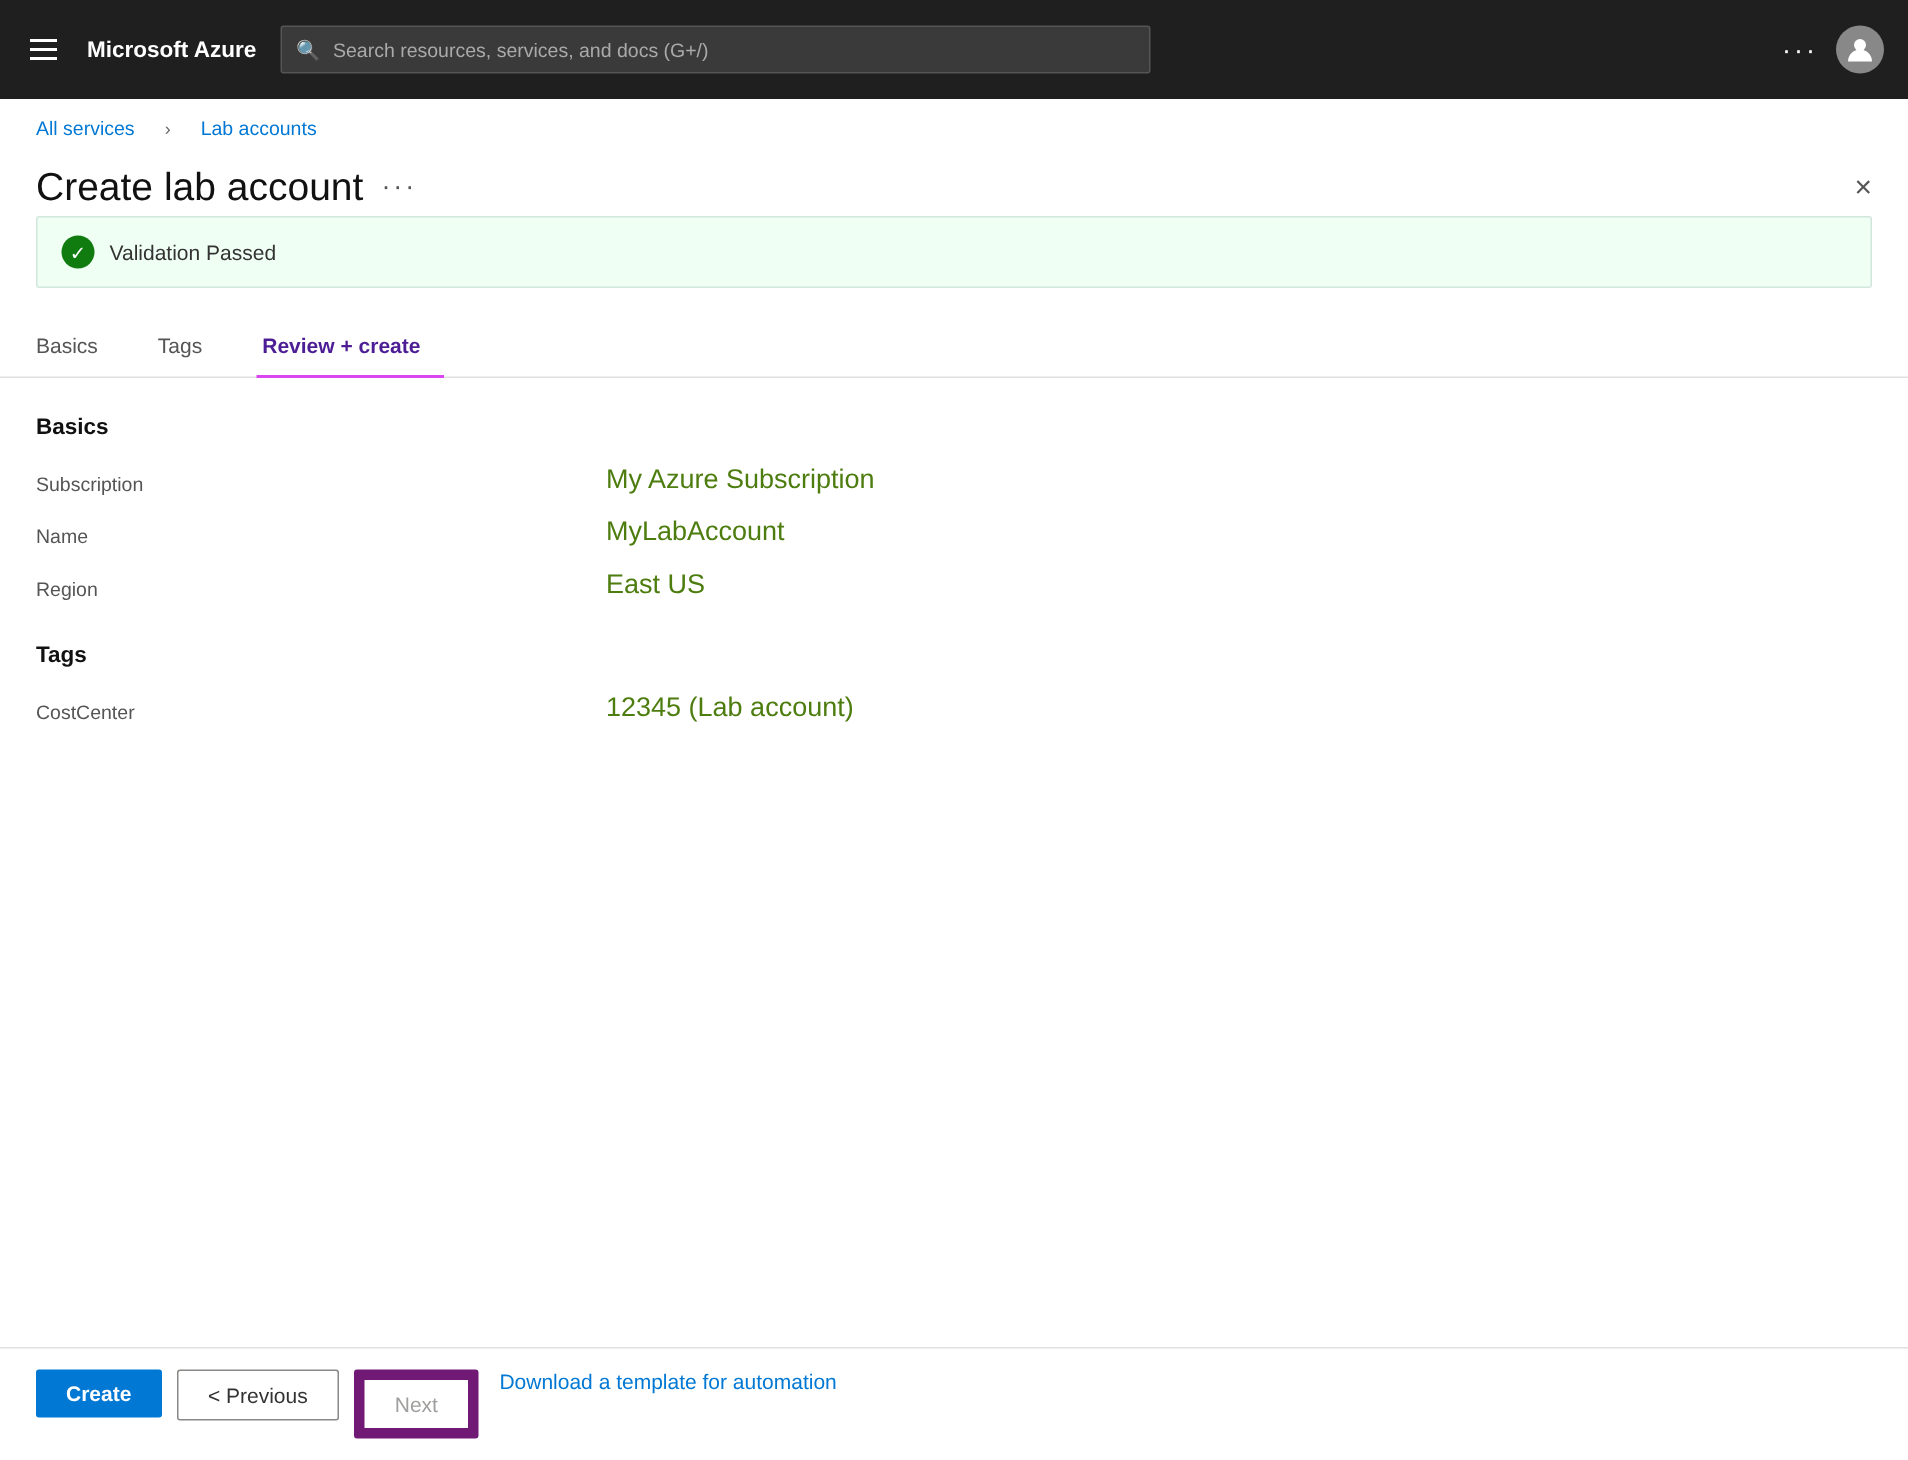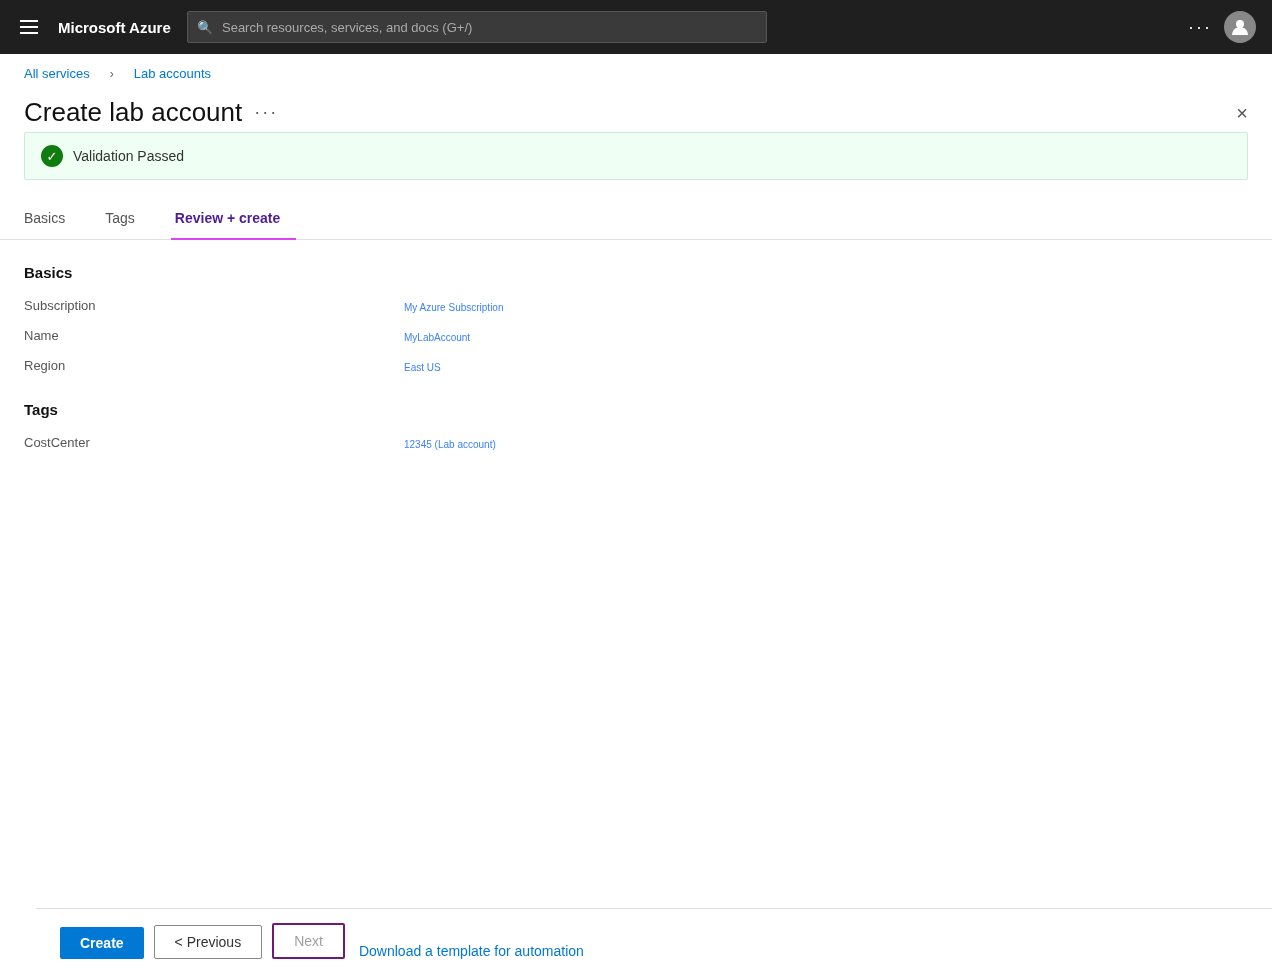--- a/index.html
+++ b/index.html
@@ -1,21 +1,21 @@
 <!DOCTYPE html>
 <html><head>
   <meta charset="utf-8">
   <style>
     * { box-sizing: border-box; margin: 0; padding: 0; }
     body { font-family: 'Segoe UI', Arial, sans-serif; font-size: 14px; color: #333; background: #f3f2f1; }
 
     
     .topbar {
       background: #1f1f1f;
-      height: 54px;
+      height: 66px;
       display: flex;
       align-items: center;
       padding: 0 16px;
       gap: 16px;
     }
     .topbar-hamburger {
       color: #fff;
       font-size: 18px;
       cursor: pointer;
       display: flex;
@@ -200,42 +200,41 @@
       margin-bottom: 14px;
     }
     .field-label {
       width: 380px;
       flex-shrink: 0;
       font-size: 13px;
       color: #555;
       padding-top: 1px;
     }
     .field-value {
-      font-size: 10px;
-      color: #3b82f6;
+      font-size: 18px;
+      color: #4d7c0f;
     }
 
     .section-gap {
       margin-top: 28px;
       margin-bottom: 16px;
     }
 
     
     .footer {
       position: fixed;
       bottom: 0;
       left: 0;
       right: 0;
       background: #fff;
       border-top: 1px solid #e0e0e0;
       padding: 14px 24px;
       display: flex;
-      align-items: flex-end;
+      align-items: flex-start;
       gap: 10px;
-      margin-left: 36px;
     }
     .btn-create {
       background: #0078d4;
       color: #fff;
       border: none;
       padding: 8px 20px;
       font-size: 14px;
       font-weight: 600;
       cursor: pointer;
       border-radius: 2px;
@@ -245,21 +244,21 @@
       color: #333;
       border: 1px solid #8a8886;
       padding: 8px 20px;
       font-size: 14px;
       cursor: pointer;
       border-radius: 2px;
     }
     .btn-next {
       background: #fff;
       color: #a19f9d;
-      border: 2px solid #701a75;
+      border: 7px solid #701a75;
       padding: 8px 20px;
       font-size: 14px;
       cursor: not-allowed;
       border-radius: 2px;
     }
     .btn-download-link {
       color: #0078d4;
       font-size: 14px;
       cursor: pointer;
       text-decoration: none;

